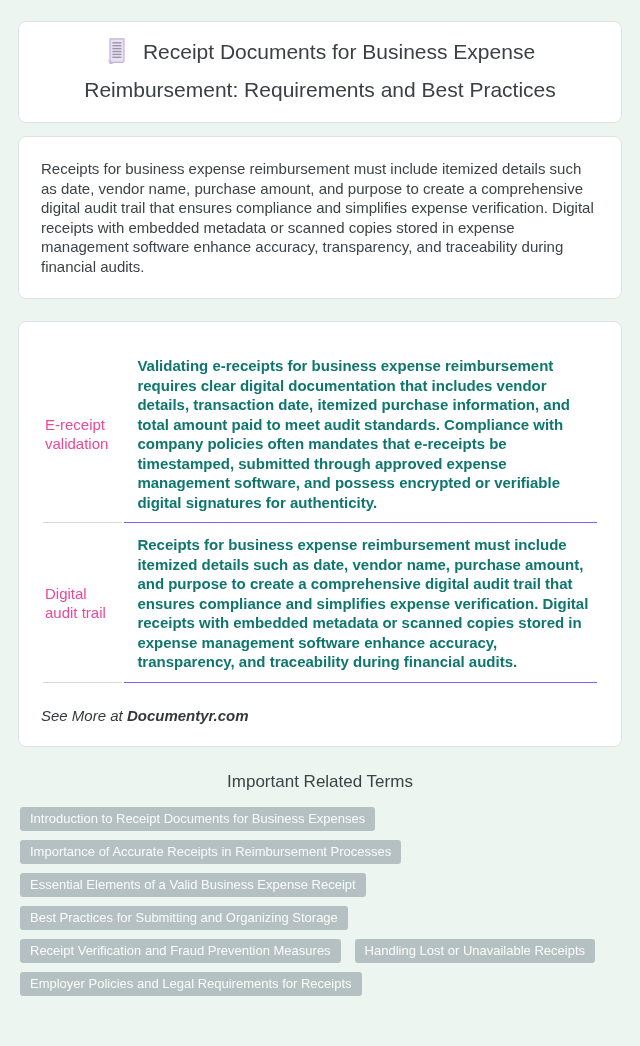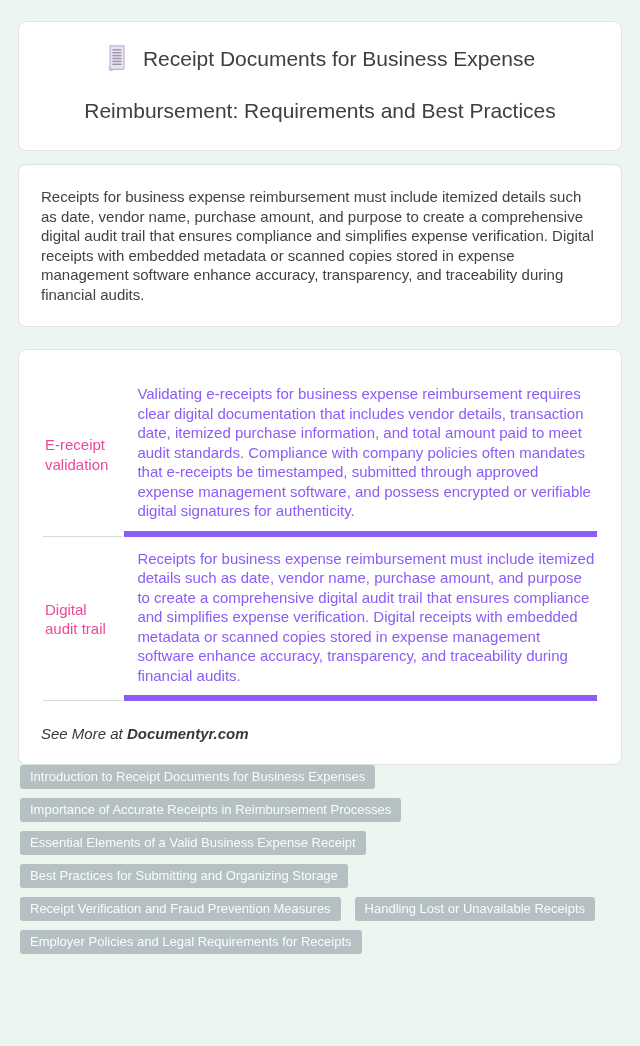--- a/index.html
+++ b/index.html
@@ -22,21 +22,21 @@
   
   .title-card {
     padding: 14px 44px 16px;
     margin-bottom: 13px;
     text-align: center;
   }
   .page-title {
     margin: 0;
     font-size: 21px;
     font-weight: 400;
-    line-height: 46px;
+    line-height: 32px;
     color: #3b4044;
   }
   .receipt-icon {
     display: inline-block;
     vertical-align: -6px;
     margin-right: 15px;
   }
 
   
   .intro-card {
@@ -62,22 +62,23 @@
   td.term-cell {
     width: 76px;
     padding: 10px 14px 10px 2px;
     vertical-align: middle;
     color: #ec4899;
     border-bottom: 1px solid #d6dad8;
   }
   td.desc-cell {
     padding: 10px 0 10px 13px;
     vertical-align: middle;
-    color: #8b5cf6;
-    border-bottom: 6px solid #8b5cf6;
+    color: #0f766e;
+    border-bottom: 1px solid #8b5cf6;
+    font-weight: bold;
   }
   .see-more {
     margin-top: 22px;
     text-align: left;
     font-style: italic;
     font-size: 15px;
     color: #34393c;
   }
   .see-more .brand { font-weight: 700; }
 
@@ -144,20 +145,21 @@
 
           <tr>
             <td class="term-cell">Digital audit trail</td>
             <td class="desc-cell">Receipts for business expense reimbursement must include itemized details such as date, vendor name, purchase amount, and purpose to create a comprehensive digital audit trail that ensures compliance and simplifies expense verification. Digital receipts with embedded metadata or scanned copies stored in expense management software enhance accuracy, transparency, and traceability during financial audits.</td>
           </tr>
         </tbody>
     </table>
     <div class="see-more"><span>See More at </span><span class="brand">Documentyr.com</span></div>
   </div>
 
+  <h2 class="related-heading">Important Related Terms</h2>
 
   <div class="tags">
 
       <button class="tag">Introduction to Receipt Documents for Business Expenses</button>
 
       <button class="tag">Importance of Accurate Receipts in Reimbursement Processes</button>
 
       <button class="tag">Essential Elements of a Valid Business Expense Receipt</button>
 
 

